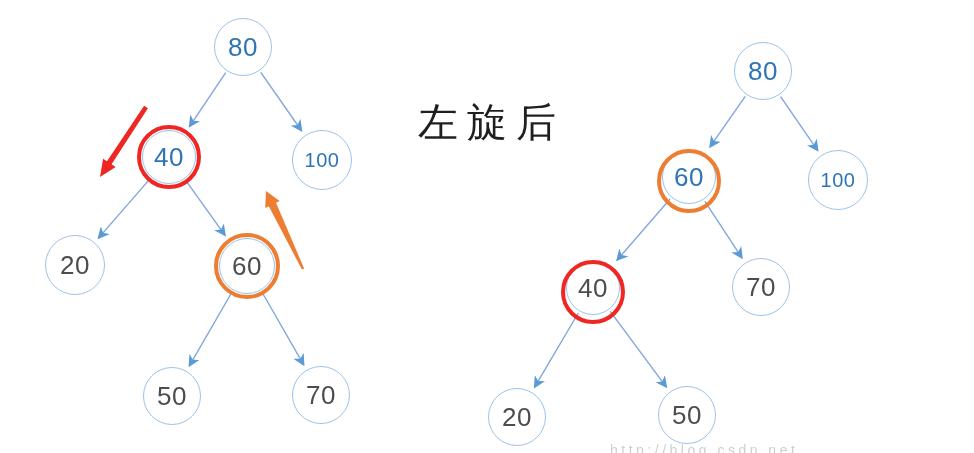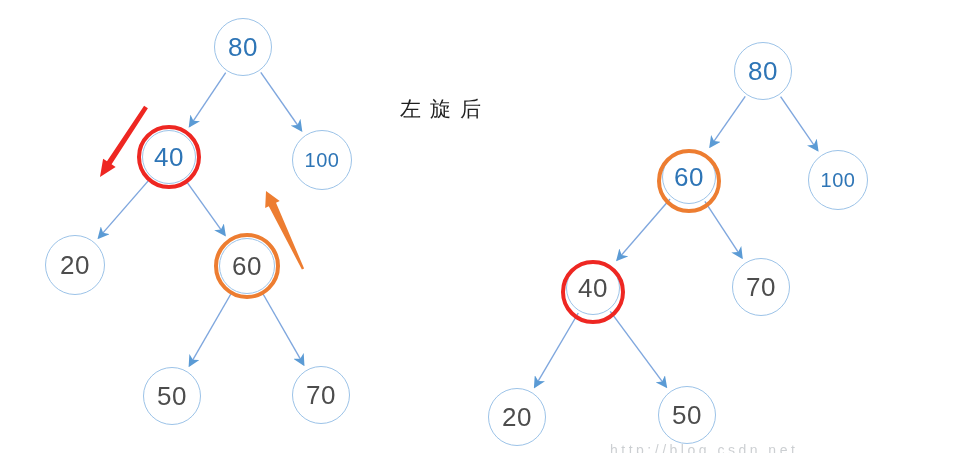--- a/index.html
+++ b/index.html
@@ -16,23 +16,23 @@
     display:flex;align-items:center;justify-content:center;
   }
   .node span{line-height:1;letter-spacing:0.5px;}
   .txt-blue{color:#2E75B6;}
   .txt-gray{color:#4D4D4D;}
   .ring{
     position:absolute;border-radius:50%;box-sizing:border-box;
     background:transparent;border:4px solid transparent;
   }
   .rotation-label{
-    position:absolute;left:400px;top:95px;width:160px;
+    position:absolute;left:418px;top:95px;width:160px;
     font-family:"DejaVu Serif","Liberation Serif",serif;
-    font-size:21px;color:#1f1f1f;letter-spacing:9px;white-space:nowrap;
+    font-size:40px;color:#1f1f1f;letter-spacing:9px;white-space:nowrap;
   }
   .watermark{
     position:absolute;left:610px;top:442px;width:370px;
     font-size:14px;color:#9aa0a6;opacity:0.5;letter-spacing:3.5px;
     white-space:nowrap;
   }
 </style>
 </head>
 <body>
 

